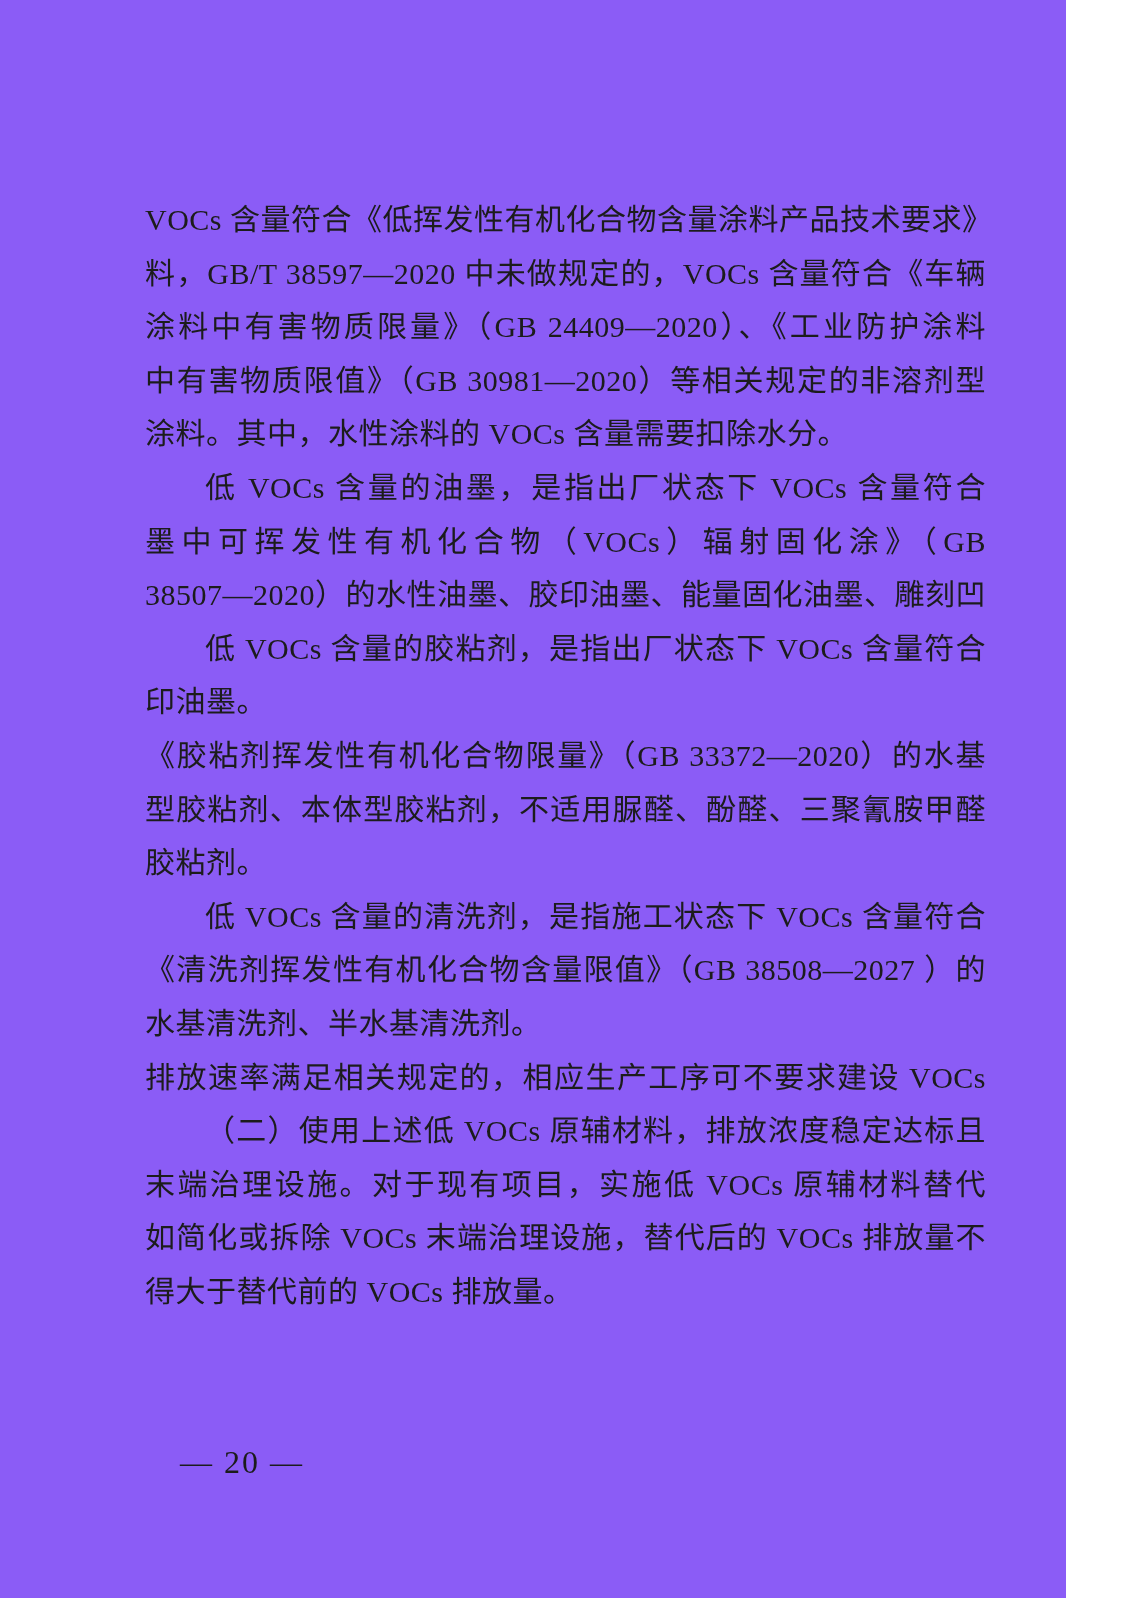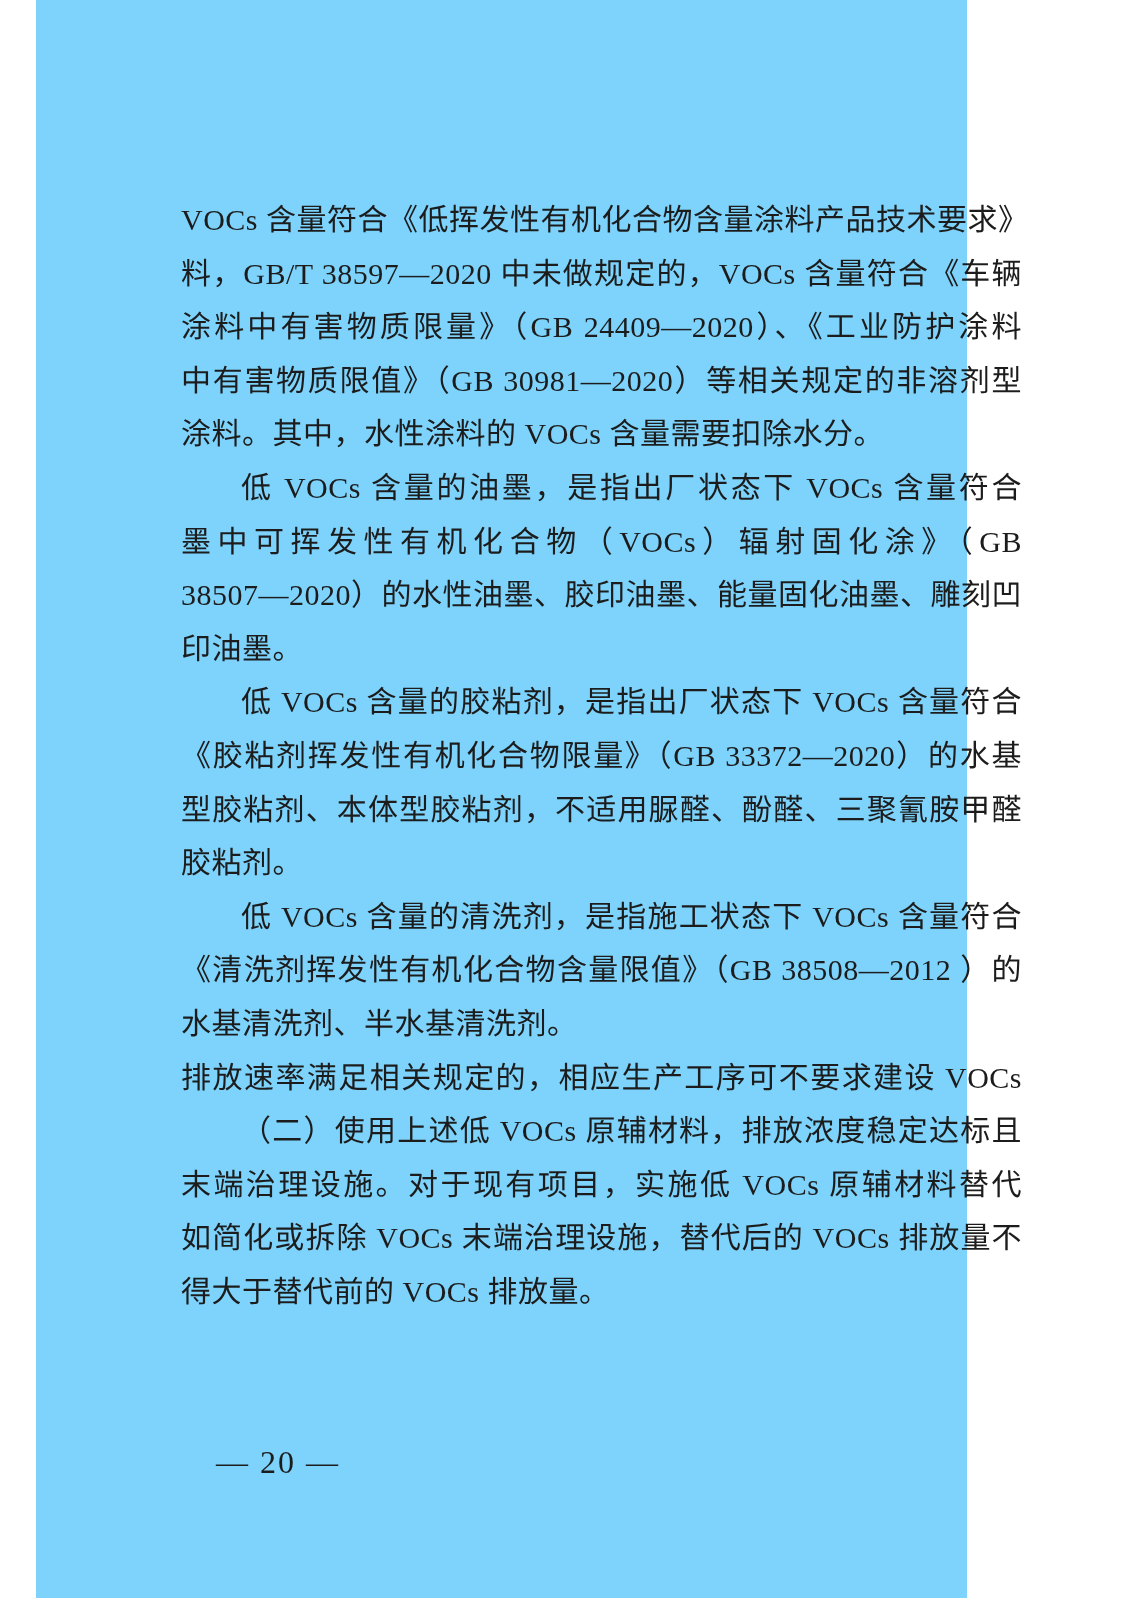--- a/index.html
+++ b/index.html
@@ -8,25 +8,24 @@
     background: #ffffff;
   }
   body {
     width: 1130px;
     height: 1598px;
     overflow: hidden;
     font-family: "Liberation Serif", "DejaVu Serif", serif;
   }
   .page {
     position: relative;
-    width: 931px;
+    width: 1066px;
     height: 1598px;
-    background: #7dd3fc;
+    background: #8b5cf6;
     color: #1c1c1c;
-    margin-left: 36px;
   }
   .content {
     position: absolute;
     left: 145px;
     top: 193px;
     width: 841px;
     font-size: 30px;
     line-height: 53.6px;
     letter-spacing: 0.5px;
   }
@@ -65,27 +64,27 @@
 <div class="page">
   <div class="content">
     <div class="line j">VOCs 含量符合《低挥发性有机化合物含量涂料产品技术要求》</div>
     <div class="line j">料，GB/T 38597—2020 中未做规定的，VOCs 含量符合《车辆</div>
     <div class="line j">涂料中有害物质限量》（GB 24409—2020）、《工业防护涂料</div>
     <div class="line j">中有害物质限值》（GB 30981—2020）等相关规定的非溶剂型</div>
     <div class="line e">涂料。其中，水性涂料的 VOCs 含量需要扣除水分。</div>
     <div class="line j i">低 VOCs 含量的油墨，是指出厂状态下 VOCs 含量符合《油</div>
     <div class="line j">墨中可挥发性有机化合物（VOCs）辐射固化涂》（GB</div>
     <div class="line j">38507—2020）的水性油墨、胶印油墨、能量固化油墨、雕刻凹</div>
+    <div class="line j i">低 VOCs 含量的胶粘剂，是指出厂状态下 VOCs 含量符合</div>
     <div class="line e">印油墨。</div>
-    <div class="line j i">低 VOCs 含量的胶粘剂，是指出厂状态下 VOCs 含量符合</div>
     <div class="line j">《胶粘剂挥发性有机化合物限量》（GB 33372—2020）的水基</div>
     <div class="line j">型胶粘剂、本体型胶粘剂，不适用脲醛、酚醛、三聚氰胺甲醛</div>
     <div class="line e">胶粘剂。</div>
     <div class="line j i">低 VOCs 含量的清洗剂，是指施工状态下 VOCs 含量符合</div>
-    <div class="line j">《清洗剂挥发性有机化合物含量限值》（GB 38508—2012 ）的</div>
+    <div class="line j">《清洗剂挥发性有机化合物含量限值》（GB 38508—2027 ）的</div>
     <div class="line e">水基清洗剂、半水基清洗剂。</div>
     <div class="line j">排放速率满足相关规定的，相应生产工序可不要求建设 VOCs</div>
     <div class="line j i">（二）使用上述低 VOCs 原辅材料，排放浓度稳定达标且</div>
     <div class="line j">末端治理设施。对于现有项目，实施低 VOCs 原辅材料替代后，</div>
     <div class="line j">如简化或拆除 VOCs 末端治理设施，替代后的 VOCs 排放量不</div>
     <div class="line e">得大于替代前的 VOCs 排放量。</div>
   </div>
 
   <div class="footer">
     <span>— 20 —</span>

